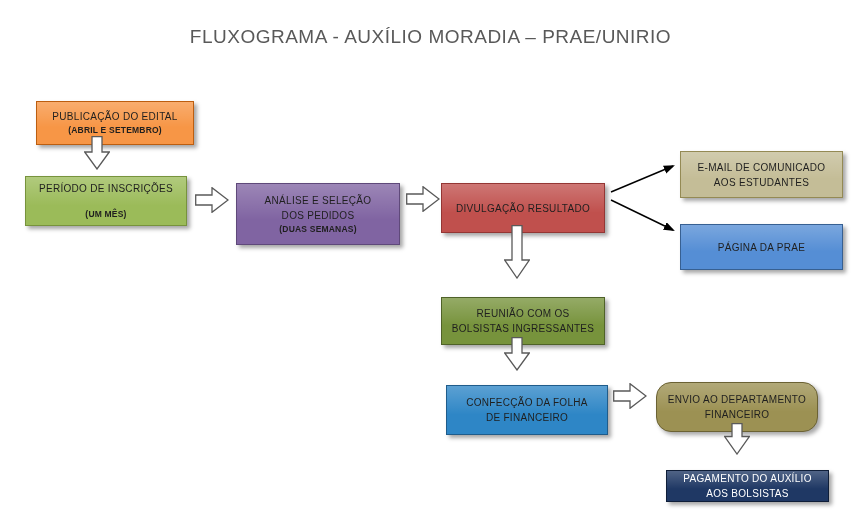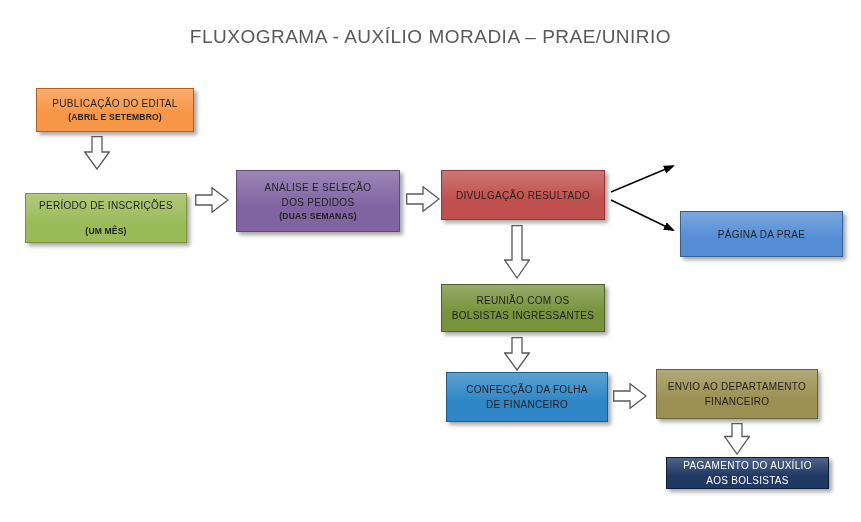--- a/index.html
+++ b/index.html
@@ -33,20 +33,21 @@
     flex-direction: column;
     align-items: center;
     justify-content: center;
     text-align: center;
     font-size: 10px;
     line-height: 1.5;
     letter-spacing: 0.3px;
     box-shadow: 3px 3px 4px rgba(0,0,0,0.35);
     background-image: linear-gradient(rgba(255,255,255,0.22), rgba(255,255,255,0) 60%);
     padding: 2px 4px;
+    margin-top: 13px;
   }
   .node .small {
     font-size: 8.5px;
     font-weight: bold;
     letter-spacing: 0.2px;
   }
   .arrow {
     position: absolute;
   }
 </style>
@@ -59,21 +60,21 @@
 
   <div class="node" style="left: 36px; top: 88px; width: 158px; height: 44px; background-color: rgb(247, 150, 70); border-color: rgb(188, 94, 16); color: rgb(31, 31, 31);">
     <span>PUBLICAÇÃO DO EDITAL</span>
     <span class="small">(ABRIL E SETEMBRO)</span>
   </div>
 
   <svg class="arrow" style="left:84px; top:136px;" width="26" height="34" viewBox="0 0 26 34">
     <polygon points="8,0.7 18,0.7 18,16 25.3,16 13,33 0.7,16 8,16" stroke-width="1.3" style="fill: rgb(255, 255, 255); stroke: rgb(89, 89, 89);"></polygon>
   </svg>
 
-  <div class="node" style="left: 25px; top: 193px; width: 162px; height: 50px; background-color: rgb(155, 187, 89); border-color: rgb(119, 147, 60); color: rgb(31, 31, 31); gap: 12px;">
+  <div class="node" style="left: 25px; top: 163px; width: 162px; height: 50px; background-color: rgb(155, 187, 89); border-color: rgb(119, 147, 60); color: rgb(31, 31, 31); gap: 12px;">
     <span>PERÍODO DE INSCRIÇÕES</span>
     <span class="small">(UM MÊS)</span>
   </div>
 
   <svg class="arrow" style="left:195px; top:187px;" width="34" height="26" viewBox="0 0 34 26">
     <polygon points="0.7,8 17,8 17,0.7 33,13 17,25.3 17,18 0.7,18" stroke-width="1.3" style="fill: rgb(255, 255, 255); stroke: rgb(89, 89, 89);"></polygon>
   </svg>
 
   <div class="node" style="left: 236px; top: 170px; width: 164px; height: 62px; background-color: rgb(128, 100, 162); border-color: rgb(95, 73, 122); color: rgb(31, 31, 31);">
     <span>ANÁLISE E SELEÇÃO</span>
@@ -92,20 +93,24 @@
   <svg class="arrow" style="left:607px; top:146px;" width="76" height="102" viewBox="0 0 76 102">
     <defs>
       <marker id="ah" markerWidth="9" markerHeight="8" refX="6.5" refY="3" orient="auto">
         <path d="M0,0 L8,3 L0,6 z" style="fill: rgb(0, 0, 0);"></path>
       </marker>
     </defs>
     <line x1="4" y1="46" x2="66" y2="20" stroke-width="1.4" marker-end="url(#ah)" style="stroke: rgb(0, 0, 0);"></line>
     <line x1="4" y1="54" x2="66" y2="84" stroke-width="1.4" marker-end="url(#ah)" style="stroke: rgb(0, 0, 0);"></line>
   </svg>
 
+  <div class="node" style="left: 680px; top: 138px; width: 163px; height: 47px; background-color: rgb(196, 189, 151); border-color: rgb(148, 138, 84); color: rgb(31, 31, 31);">
+    <span>E-MAIL DE COMUNICADO</span>
+    <span>AOS ESTUDANTES</span>
+  </div>
 
   <div class="node" style="left: 680px; top: 211px; width: 163px; height: 46px; background-color: rgb(85, 142, 213); border-color: rgb(55, 96, 146); color: rgb(31, 31, 31);">
     <span>PÁGINA DA PRAE</span>
   </div>
 
   <svg class="arrow" style="left:504px; top:225px;" width="26" height="54" viewBox="0 0 26 54">
     <polygon points="8,0.7 18,0.7 18,35 25.3,35 13,53 0.7,35 8,35" stroke-width="1.3" style="fill: rgb(255, 255, 255); stroke: rgb(89, 89, 89);"></polygon>
   </svg>
 
   <div class="node" style="left: 441px; top: 284px; width: 164px; height: 48px; background-color: rgb(119, 147, 60); border-color: rgb(79, 98, 40); color: rgb(31, 31, 31);">
@@ -119,21 +124,21 @@
 
   <div class="node" style="left: 446px; top: 372px; width: 162px; height: 50px; background-color: rgb(46, 134, 198); border-color: rgb(31, 92, 139); color: rgb(31, 31, 31);">
     <span>CONFECÇÃO DA FOLHA</span>
     <span>DE FINANCEIRO</span>
   </div>
 
   <svg class="arrow" style="left:613px; top:383px;" width="34" height="26" viewBox="0 0 34 26">
     <polygon points="0.7,8 17,8 17,0.7 33,13 17,25.3 17,18 0.7,18" stroke-width="1.3" style="fill: rgb(255, 255, 255); stroke: rgb(89, 89, 89);"></polygon>
   </svg>
 
-  <div class="node" style="left: 656px; top: 369px; width: 162px; height: 50px; background-color: rgb(156, 145, 83); border-color: rgb(107, 98, 52); color: rgb(31, 31, 31);">
+  <div class="node" style="left: 656px; top: 369px; width: 162px; height: 50px; background-color: rgb(156, 145, 83); border-color: rgb(107, 98, 52); color: rgb(31, 31, 31); border-radius: 15px;">
     <span>ENVIO AO DEPARTAMENTO</span>
     <span>FINANCEIRO</span>
   </div>
 
   <svg class="arrow" style="left:724px; top:423px;" width="26" height="32" viewBox="0 0 26 32">
     <polygon points="8,0.7 18,0.7 18,13.5 25.3,13.5 13,31 0.7,13.5 8,13.5" stroke-width="1.3" style="fill: rgb(255, 255, 255); stroke: rgb(89, 89, 89);"></polygon>
   </svg>
 
   <div class="node" style="left: 666px; top: 457px; width: 163px; height: 32px; background-color: rgb(31, 56, 100); border-color: rgb(15, 30, 56); color: rgb(255, 255, 255);">
     <span>PAGAMENTO DO AUXÍLIO</span>

